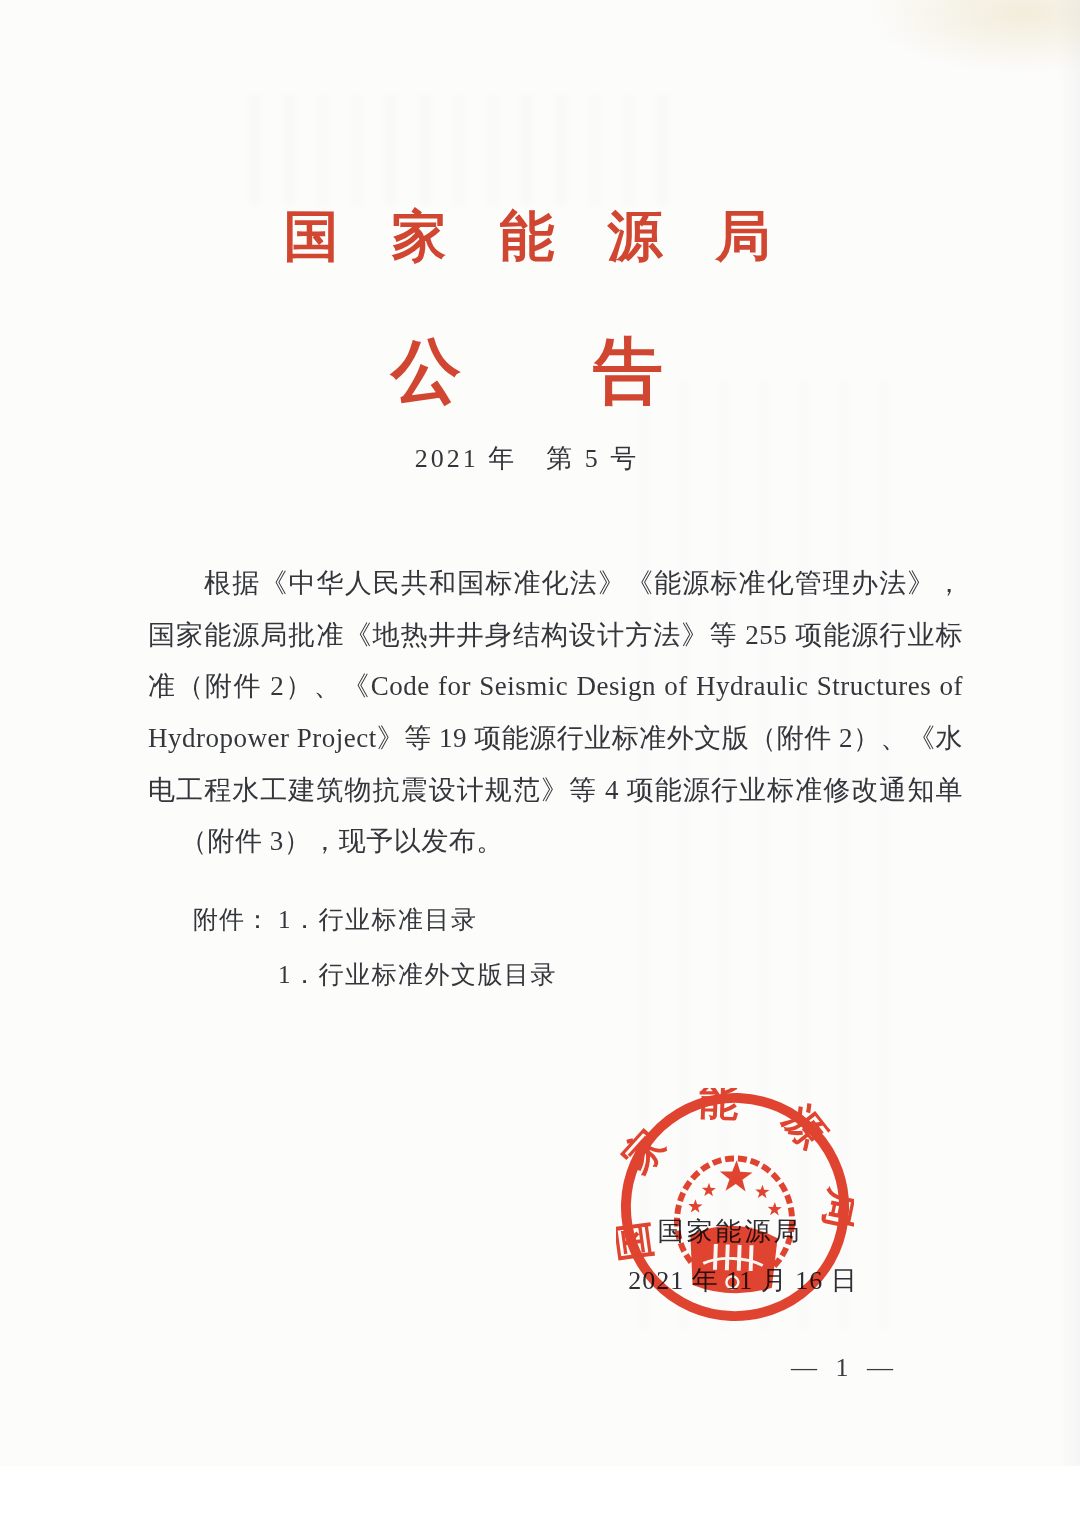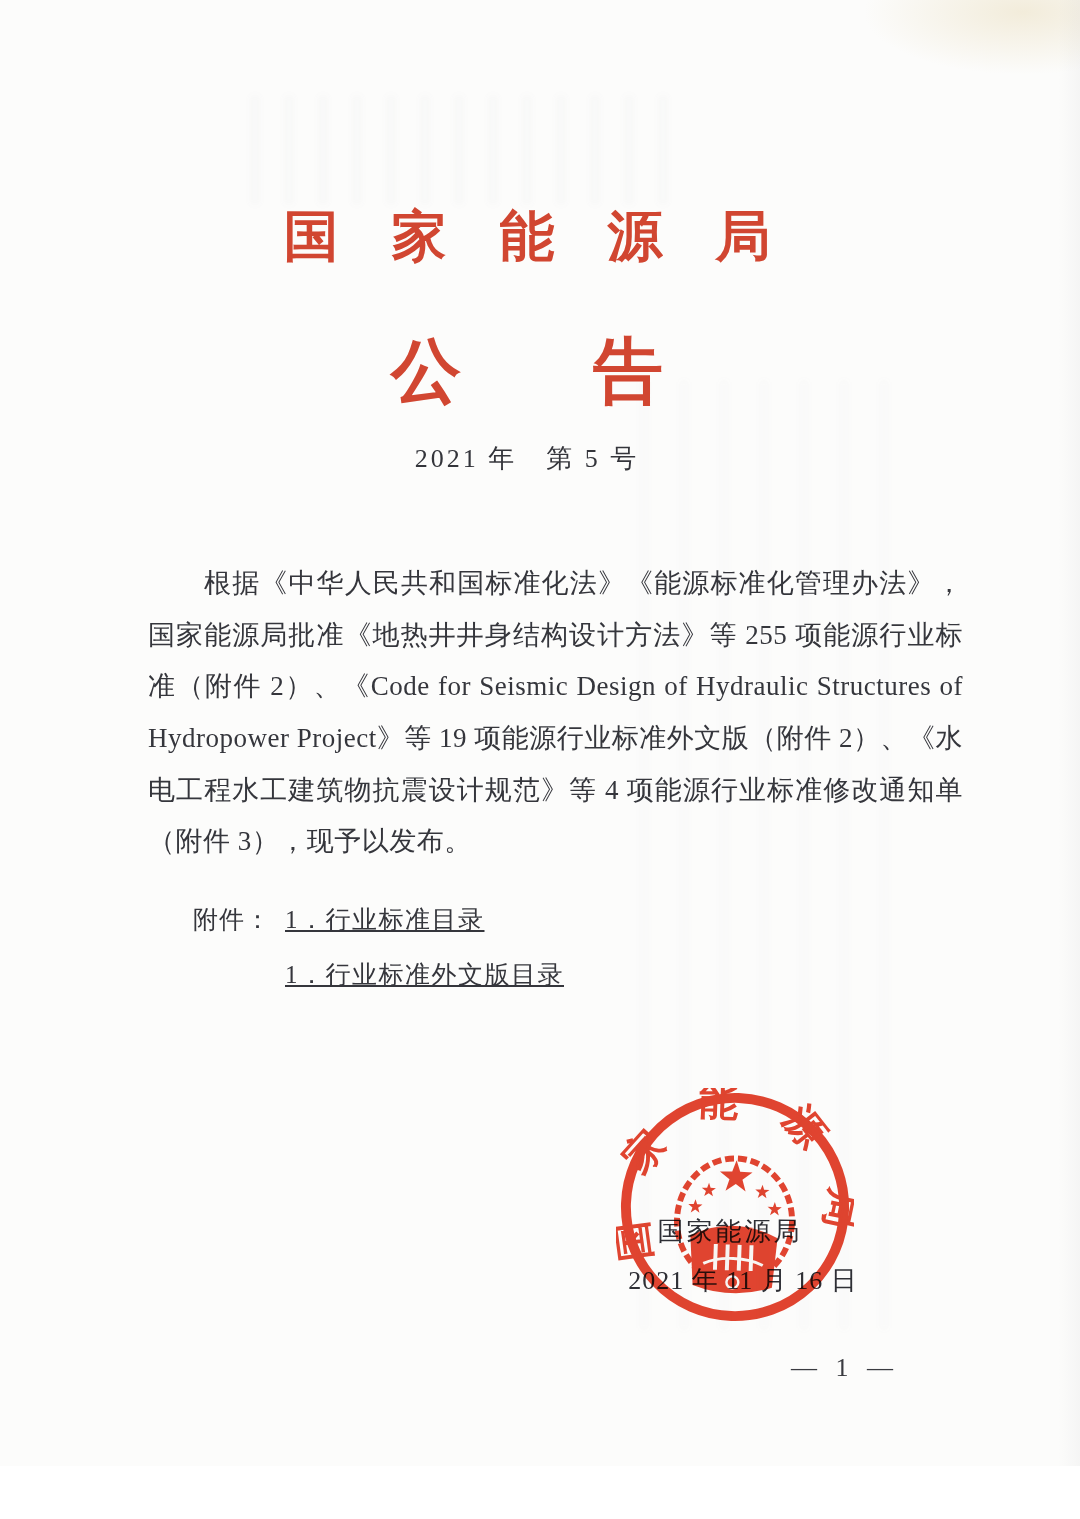--- a/index.html
+++ b/index.html
@@ -47,25 +47,25 @@
   .issue-number {
     top:442px; font-size:26px; line-height:34px; letter-spacing:3px; color:#34353b;
   }
 
   .body-text { position:absolute; top:558px; left:148px; width:815px; font-size:27px; color:#35363c; }
   .body-line {
     height:51.7px; line-height:51.7px; white-space:nowrap;
     text-align:justify; text-align-last:justify; letter-spacing:.5px;
   }
   .body-line.indent { text-indent:56px; }
-  .body-line.last { text-align-last:left; }
+  .body-line.last { text-align-last:left;margin-left:32px; }
 
   .attachments { position:absolute; top:892px; left:193px; font-size:25px; display:flex; color:#35363c; }
   .att-label { line-height:55px; letter-spacing:1px; }
-  .att-items { margin-left:14px;text-decoration:underline; }
+  .att-items { margin-left:7px; }
   .att-item { line-height:55px; letter-spacing:1.5px; }
 
   .signer {
     position:absolute; top:1216px; left:605px; width:250px; text-align:center;
     font-size:26px; line-height:32px; letter-spacing:3px; color:#2e2f35;
   }
   .sign-date {
     position:absolute; top:1265px; left:613px; width:260px; text-align:center;
     font-size:26px; line-height:32px; letter-spacing:1px; color:#2e2f35;
   }

